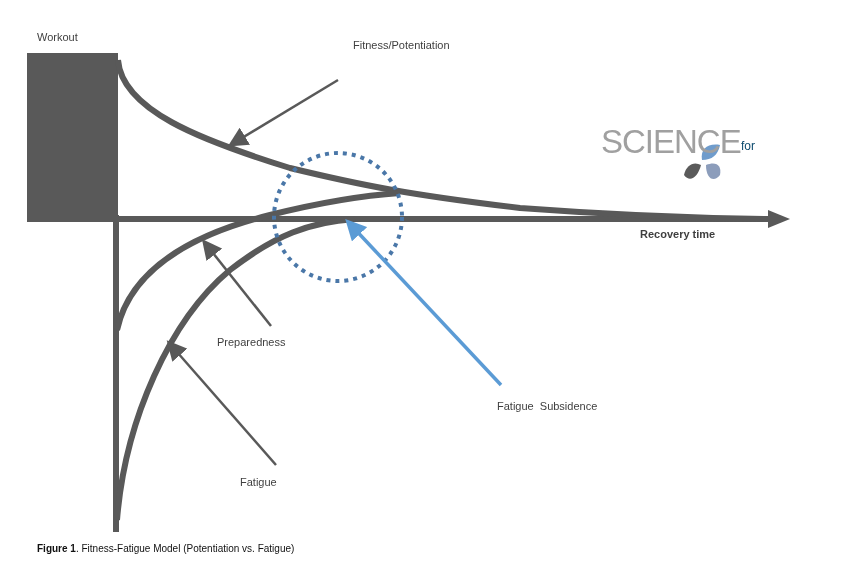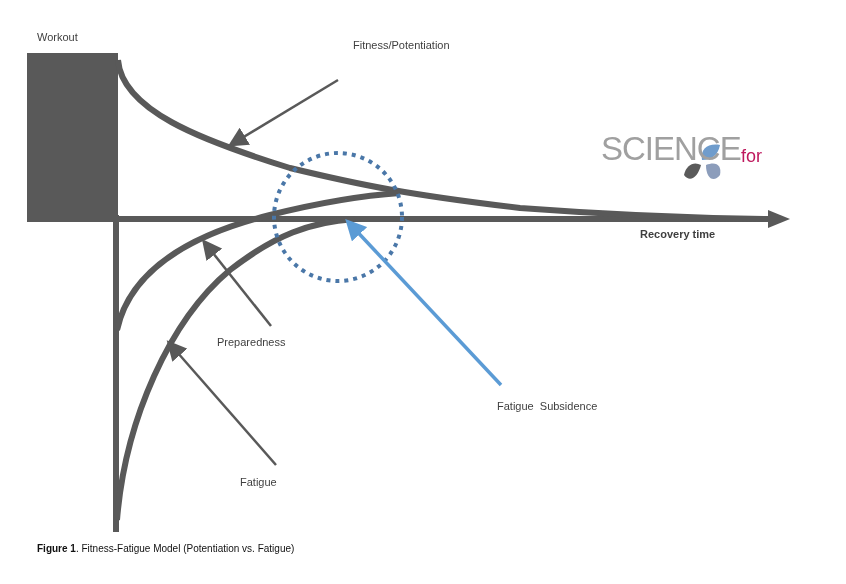--- a/index.html
+++ b/index.html
@@ -2,23 +2,23 @@
 <html><head>
   <meta charset="utf-8">
   <style>
     html, body { margin: 0; padding: 0; background: #ffffff; }
     body { width: 846px; height: 584px; position: relative; overflow: hidden;
       font-family: "Liberation Sans", "DejaVu Sans", sans-serif; color: #404040; }
     svg { position: absolute; left: 0; top: 0; }
     .lbl { position: absolute; font-size: 11px; color: #3f3f3f; white-space: nowrap; }
     .caption { position: absolute; left: 37px; top: 543px; font-size: 10px; color: #111; white-space: nowrap; }
     .caption b { font-weight: bold; }
-    .logo { position: absolute; left: 601px; top: 132px; width: 170px; height: 70px; }
+    .logo { position: absolute; left: 601px; top: 125px; width: 170px; height: 70px; }
     .logo-top { position: absolute; left: 0; top: 0; font-size: 33px; letter-spacing: -1px; color: #a0a0a0; font-weight: normal; line-height: 1; }
-    .logo-for { position: absolute; left: 140px; top: 14px; font-size: 18px; color: #be185d; }
+    .logo-for { position: absolute; left: 140px; top: 14px; font-size: 12px; color: #0c4a6e; }
     .logo-bot { position: absolute; left: 0; top: 27px; font-size: 45px; color: #707070; letter-spacing: 0px; line-height: 1; }
     .logo-bot .gap { display: inline-block; width: 42px; }
   </style>
 </head>
 <body>
 
 <svg width="846" height="584" viewBox="0 0 846 584">
   <defs>
     <marker id="ah" markerWidth="8" markerHeight="8" refX="6" refY="4" orient="auto" markerUnits="strokeWidth">
       <path d="M0,0 L8,4 L0,8 Z" fill="#595959"></path>

